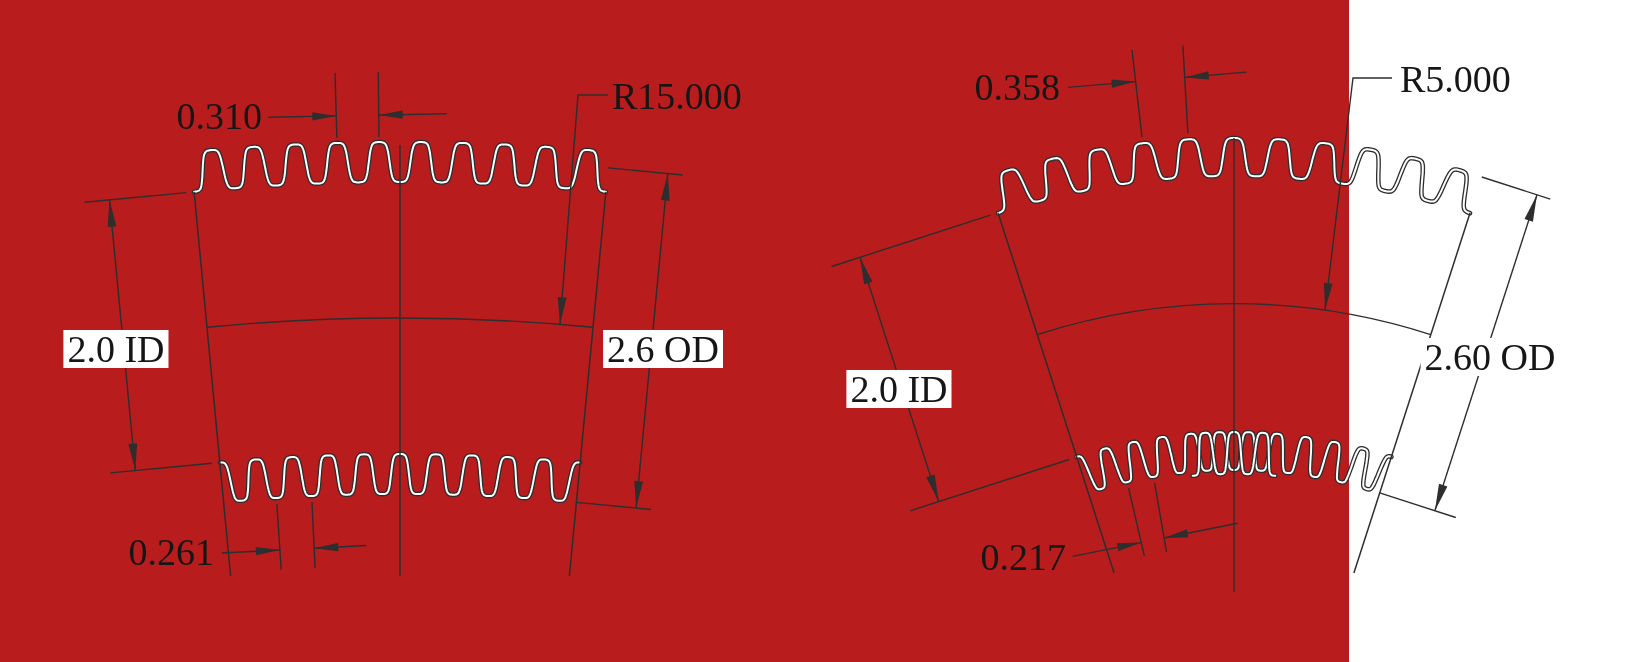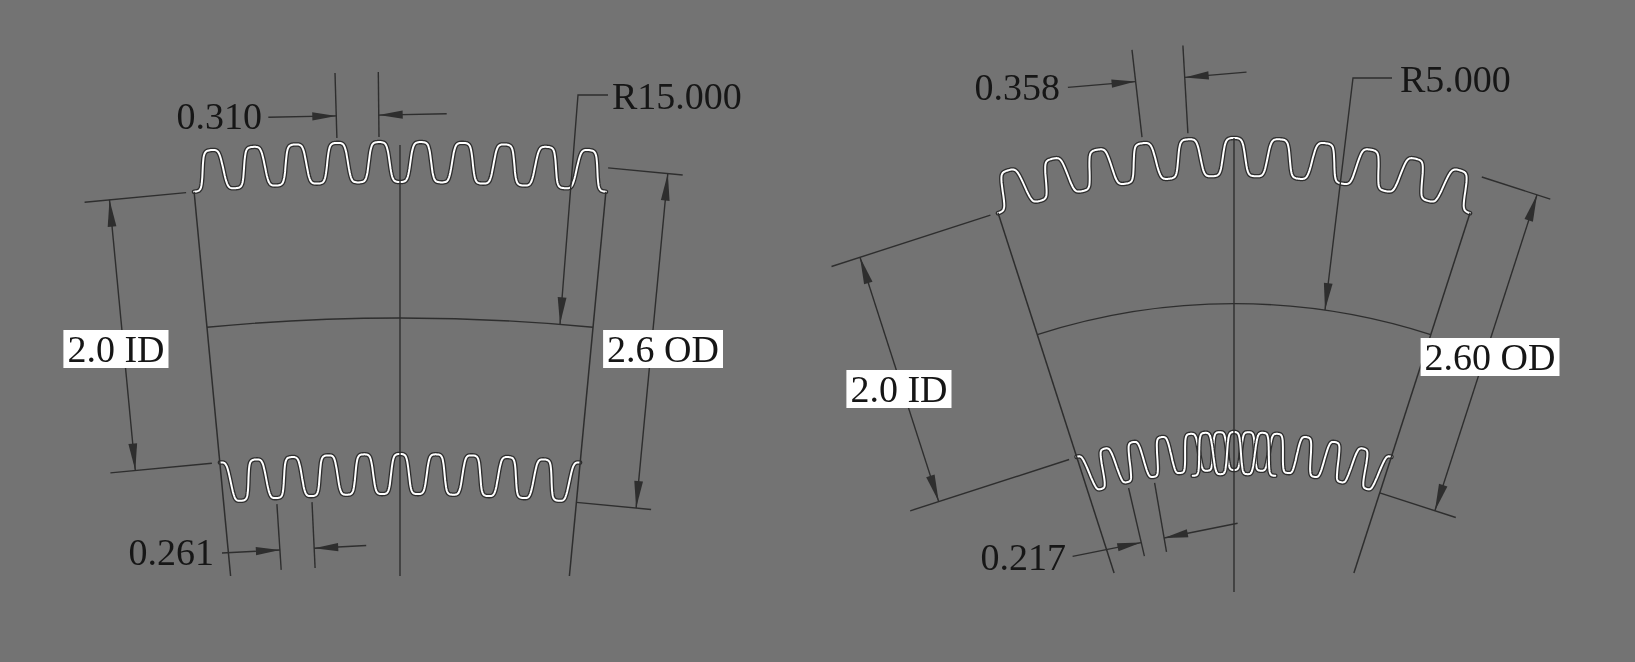--- a/index.html
+++ b/index.html
@@ -1,16 +1,16 @@
 <!DOCTYPE html>
 <html><head>
 <meta charset="utf-8">
 <style>
   html, body { margin: 0; padding: 0; background: #ffffff; }
-  #stage { width: 1635px; height: 662px; position: relative; background: #737373; }
+  #stage { width: 1349px; height: 662px; position: relative; background: #b91c1c; }
   svg { display: block; }
   .thin  { stroke: #2e2e2e; stroke-width: 1.4; fill: none; }
   .edge  { stroke: #2e2e2e; stroke-width: 1.5; fill: none; }
   .waveB { stroke: #2e2e2e; stroke-width: 4.6; fill: none; stroke-linecap: round; stroke-linejoin: round; }
   .waveW { stroke: #ffffff; stroke-width: 2.0; fill: none; stroke-linecap: round; stroke-linejoin: round; }
   .arr   { fill: #2e2e2e; stroke: none; }
   text   { font-family: "Liberation Serif", "DejaVu Serif", serif; font-size: 38px; fill: #161616; }
 </style>
 </head>
 <body>

